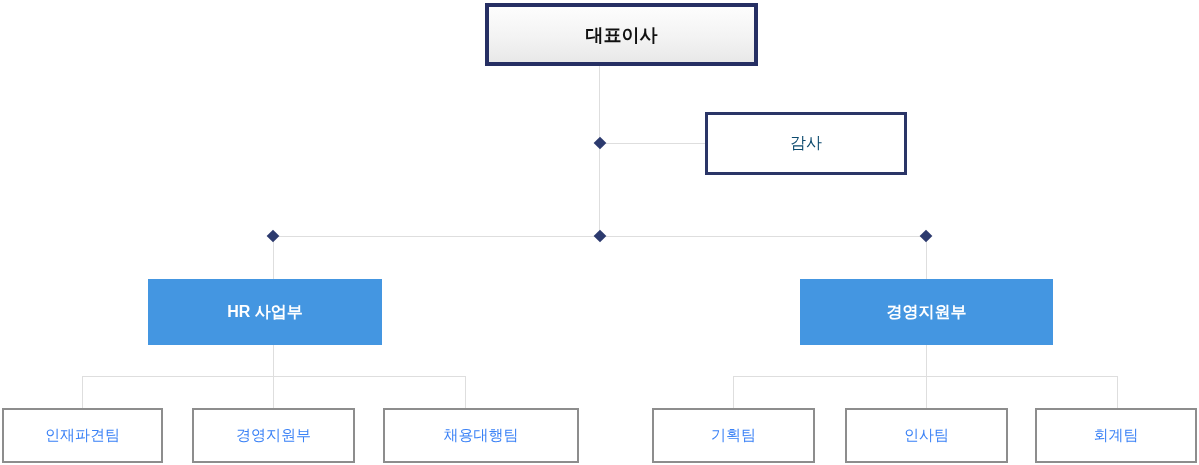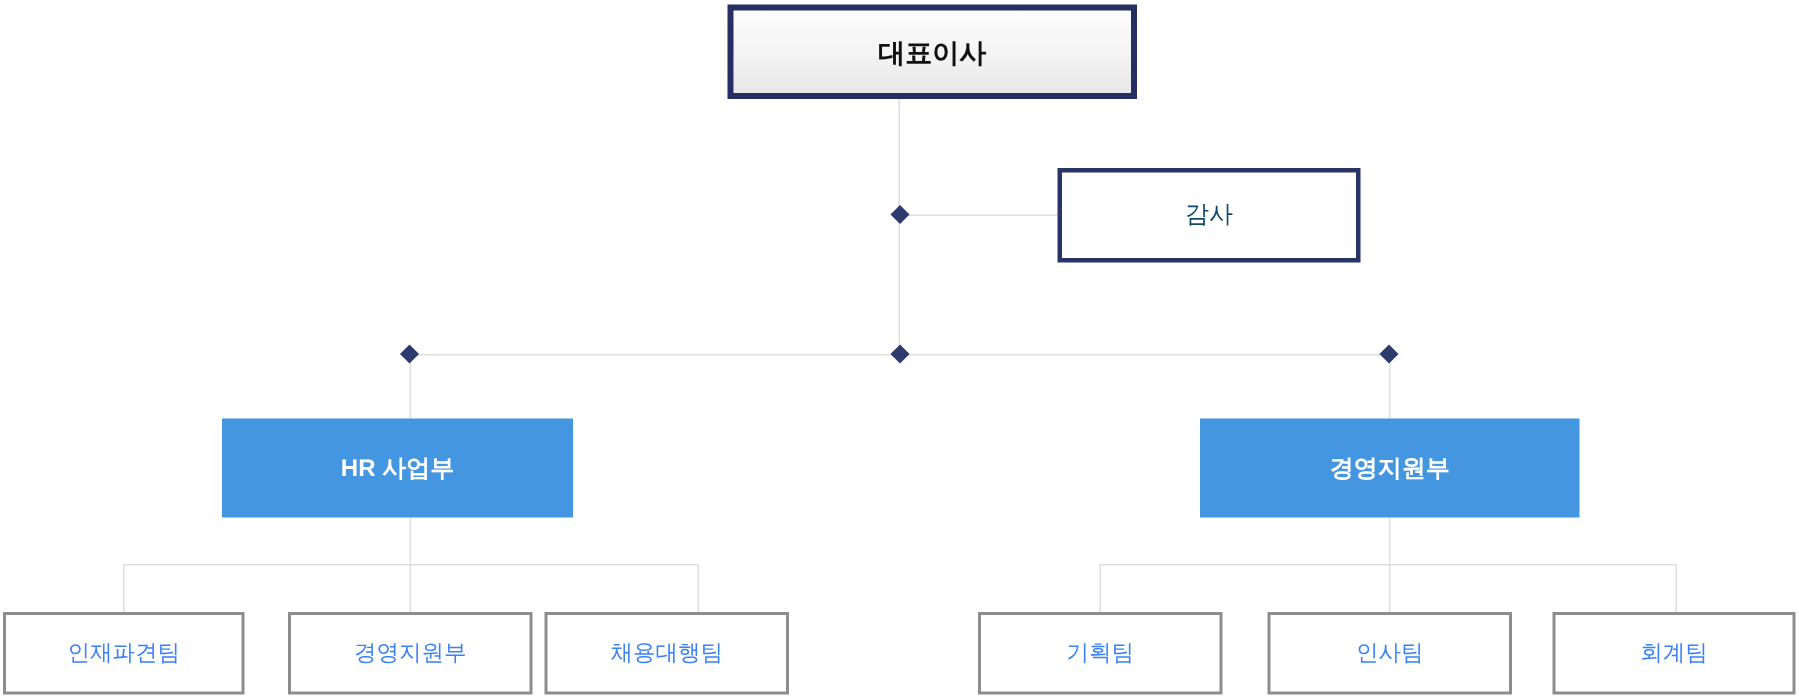--- a/index.html
+++ b/index.html
@@ -66,21 +66,21 @@
   .node-division.hr   { left: 148px; width: 234px; }
   .node-division.mgmt { left: 800px; width: 253px; }
   .node-team {
     top: 408px; height: 55px;
     border: 2px solid #8d8d8d;
     font-size: 15px;
     color: #3b82f6;
   }
   .team-0 { left: 2px;    width: 161px; }
   .team-1 { left: 192px;  width: 163px; }
-  .team-2 { left: 363px;  width: 163px; text-align: right; }
+  .team-2 { left: 383px;  width: 196px; text-align: right; }
   .team-3 { left: 652px;  width: 163px; }
   .team-4 { left: 845px;  width: 163px; }
   .team-5 { left: 1035px; width: 162px; }
 </style>
 </head>
 <body>
 
 <div class="canvas">
 
   <div class="line v" style="left:599px; top:66px;  height:170px;"></div>

